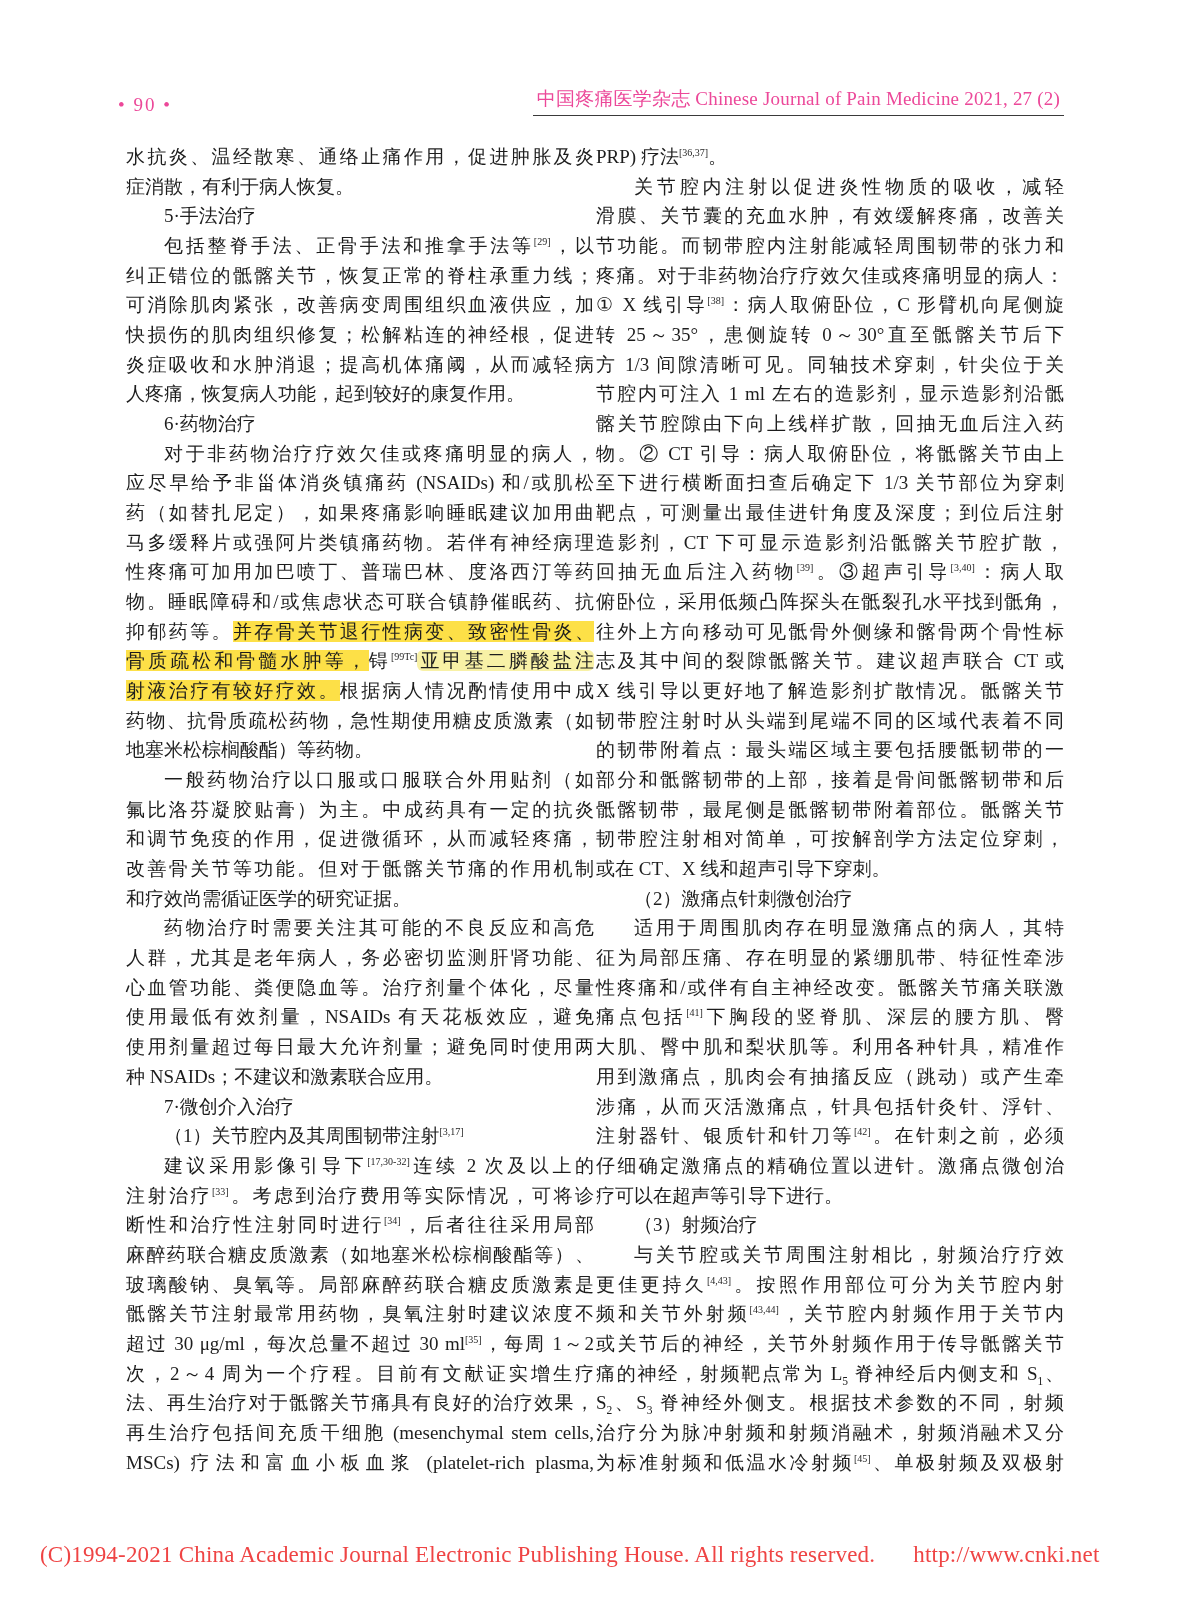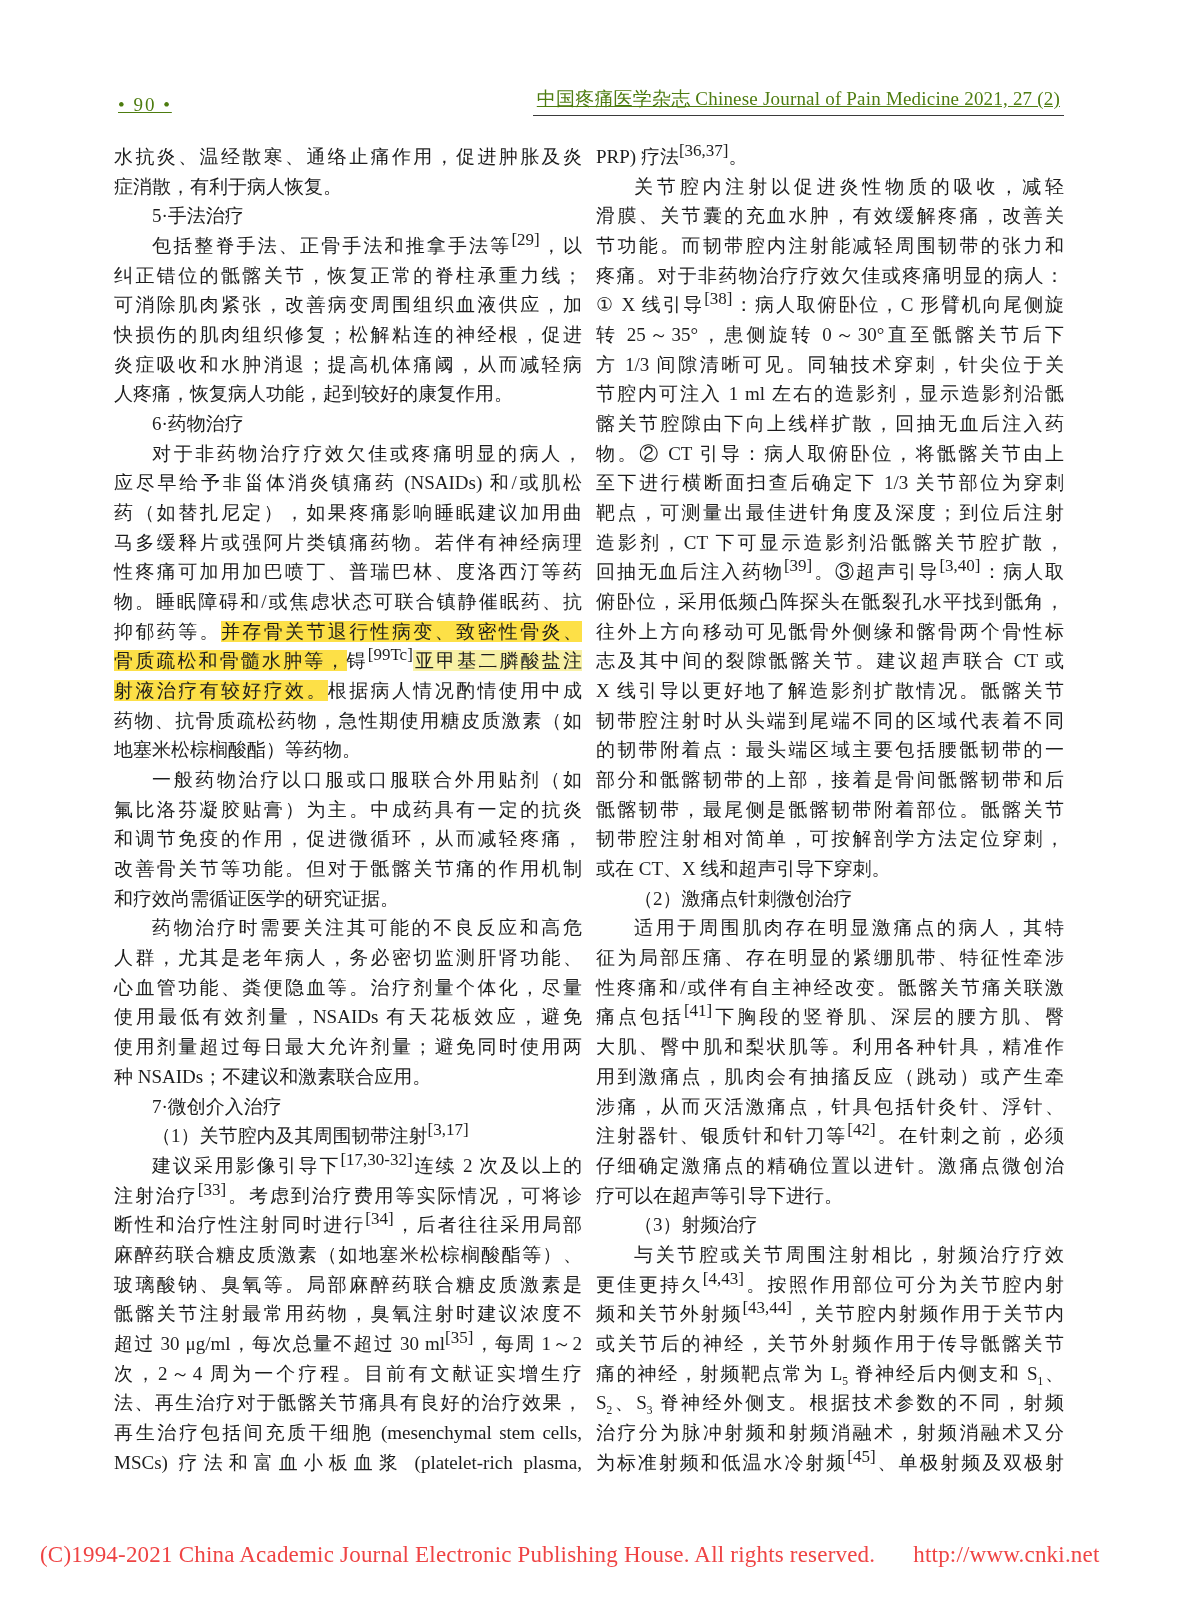--- a/index.html
+++ b/index.html
@@ -6,42 +6,42 @@
   body{
     width:1178px;height:1600px;position:relative;background:#ffffff;
     font-family:"Liberation Serif","DejaVu Serif",serif;color:#1d1d1d;
     overflow:hidden;
   }
   .page{position:absolute;inset:0;}
   
   .header{
     position:absolute;left:118px;top:86px;width:946px;
     display:flex;justify-content:space-between;align-items:flex-end;
-    font-size:19px;color:#4d7c0f;text-decoration:underline;
+    font-size:19px;color:#ec4899;
   }
   .journal{
     border-bottom:1.5px solid #3a3a3a;padding:0 4px 3px 4px;
     letter-spacing:.2px;
   }
   .pagenum{letter-spacing:2px;}
   
   .col{position:absolute;top:142px;width:468px;}
-  .col-left{left:114px;}
+  .col-left{left:126px;}
   .col-right{left:596px;}
   .line{
     font-size:19px;line-height:29.68px;height:29.68px;
     text-align:justify;text-align-last:justify;
     color:#1d1d1d;
   }
   .line.end{text-align-last:left;}
   .line.ind{text-indent:2em;}
-  .sup{font-size:17px;vertical-align:super;line-height:0;letter-spacing:0;}
+  .sup{font-size:10px;vertical-align:super;line-height:0;letter-spacing:0;}
   .sub{font-size:11.5px;vertical-align:sub;line-height:0;letter-spacing:0;}
   .hl{background:#fde047;}
-  .hl2{background:#f8f1a6;}
+  .hl2{background:#f8f1a6;border-radius:6px;}
   
   .footer{
     position:absolute;left:40px;top:1542px;width:1100px;
     font-size:23px;color:#ef4444;letter-spacing:.2px;white-space:nowrap;
   }
   .footer .url{margin-left:38px;}
 </style>
 </head>
 <body>
 

